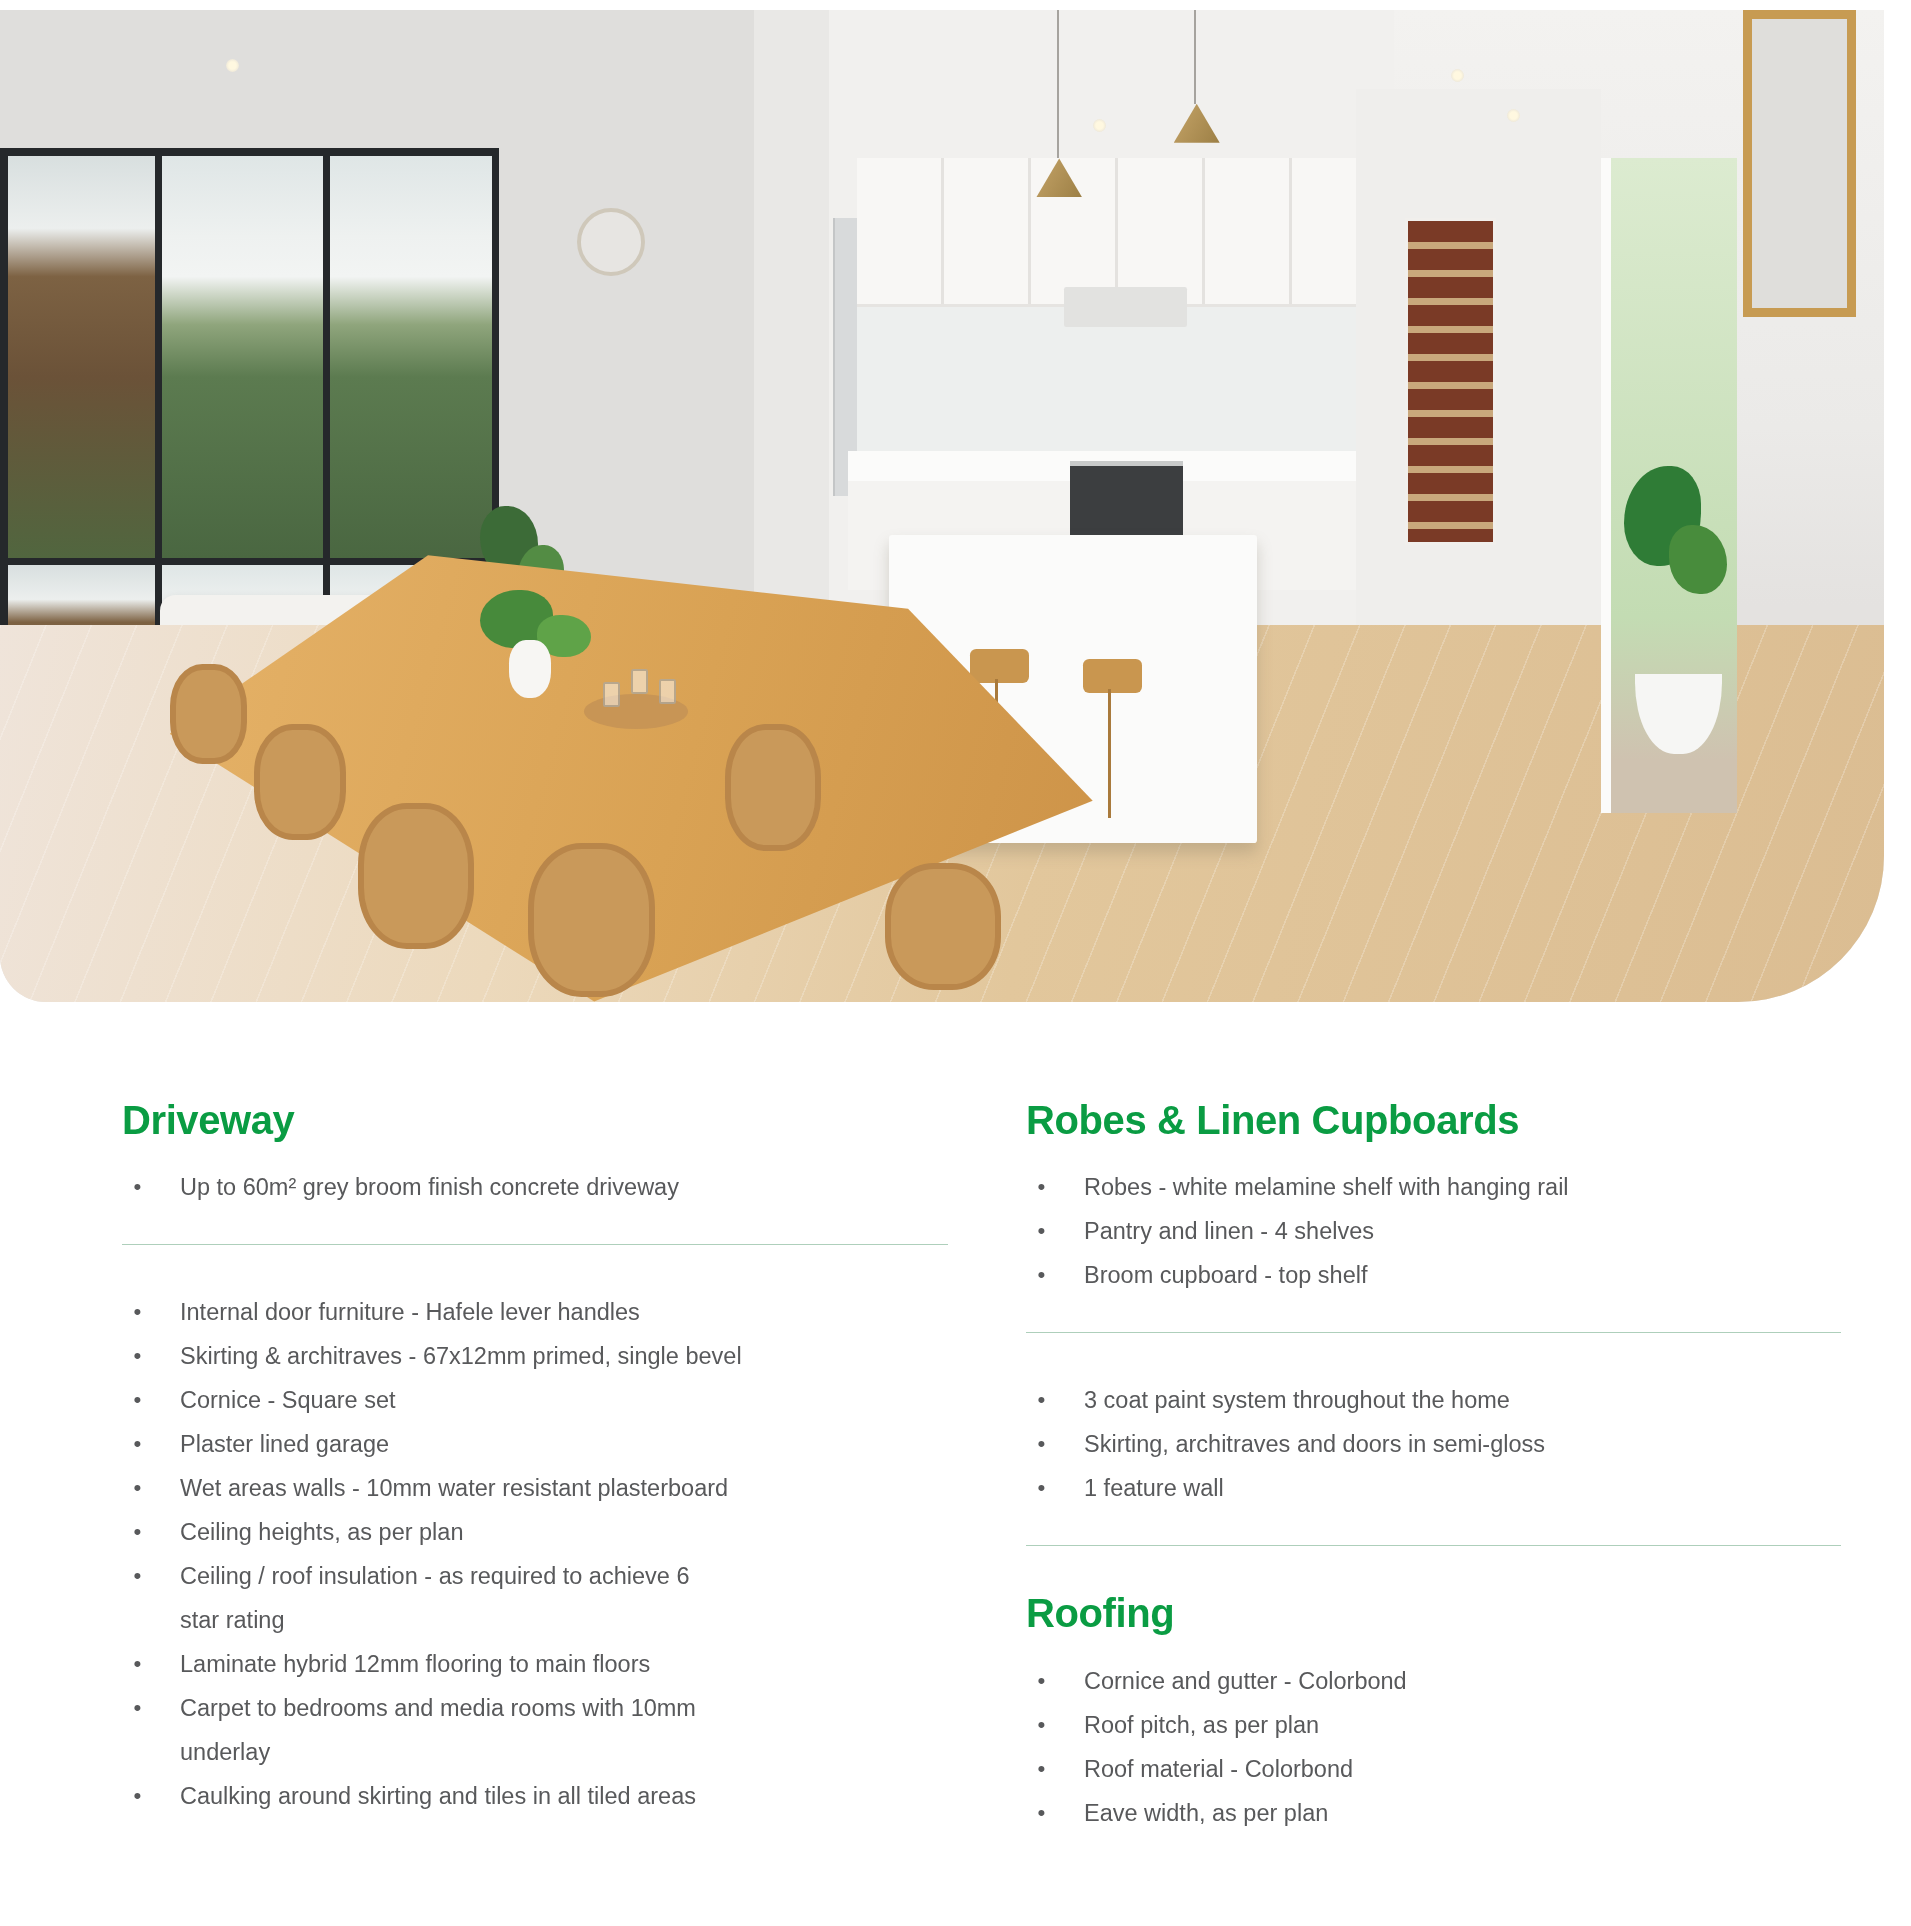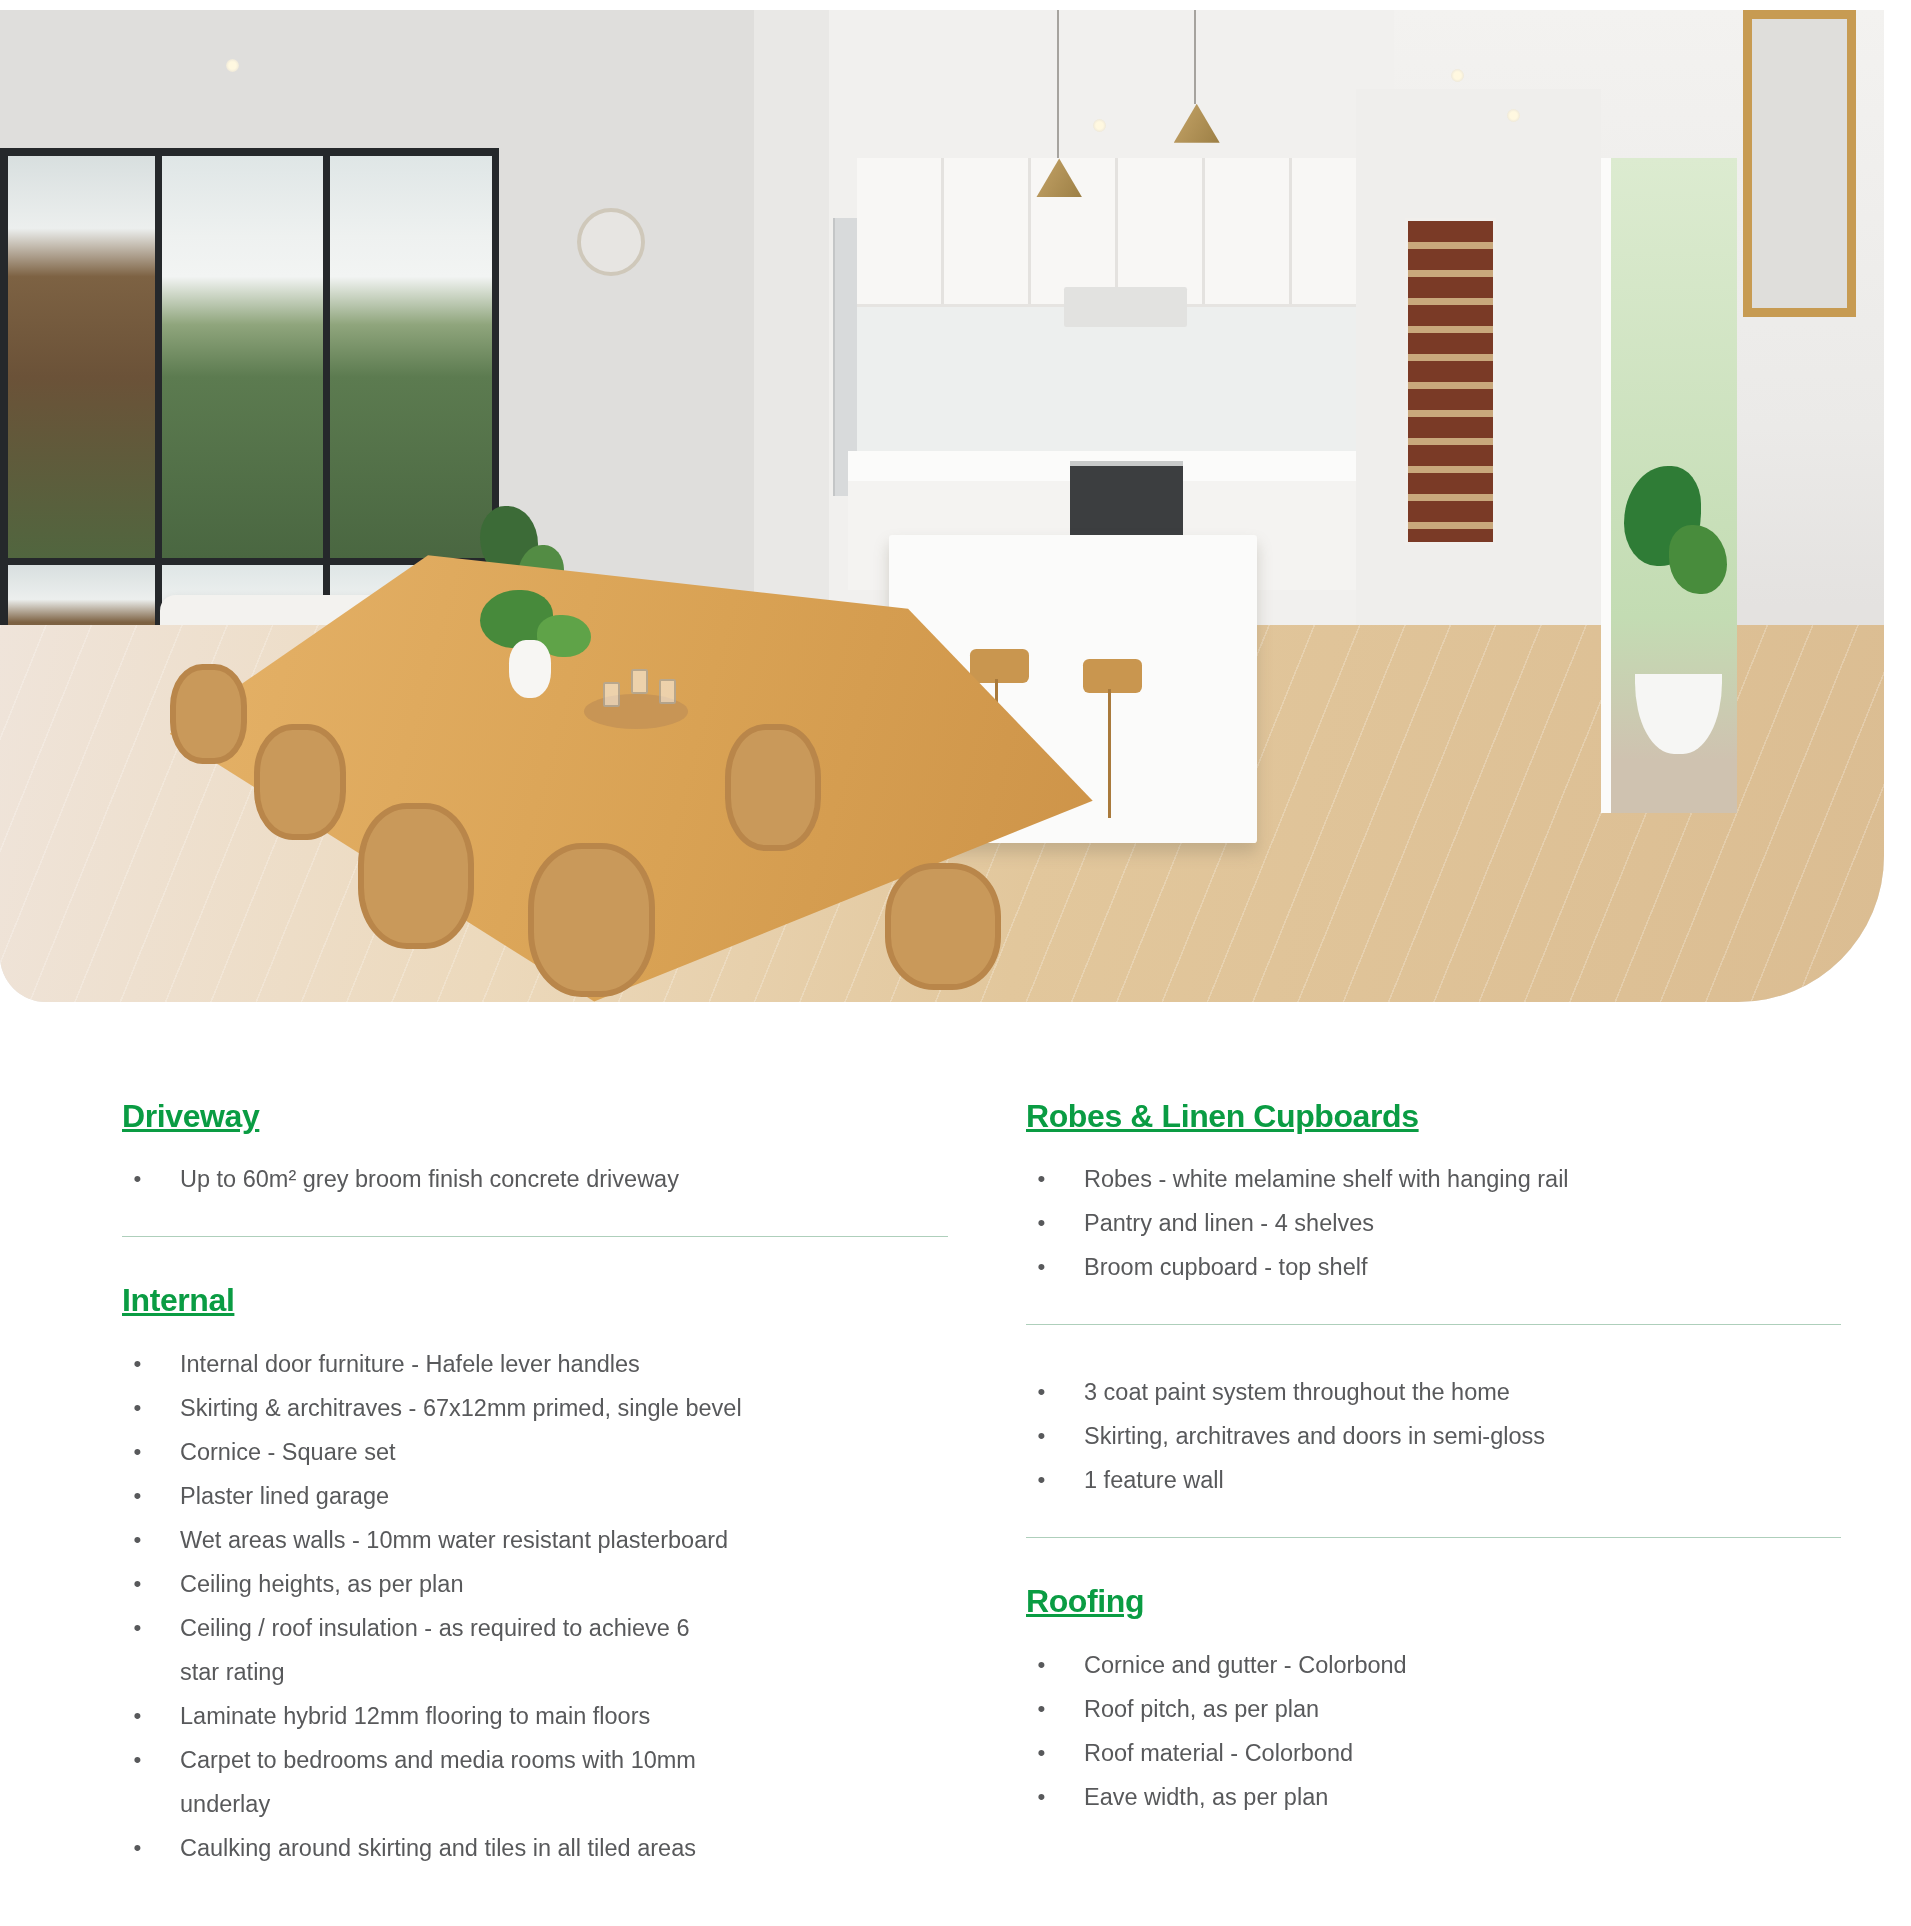--- a/index.html
+++ b/index.html
@@ -79,21 +79,21 @@
   .h-chair.c2{left:13.5%;top:72%;width:92px;height:116px;}
   .h-chair.c3{left:19%;top:80%;width:116px;height:146px;}
   .h-chair.c4{left:28%;top:84%;width:127px;height:154px;}
   .h-chair.c5{left:38.5%;top:72%;width:96px;height:127px;}
   .h-chair.c6{left:47%;top:86%;width:116px;height:127px;}
 
   
   .content{position:absolute;left:0;top:1002px;width:100%;padding:96px 70px 0 122px;display:flex;gap:50px;}
   .col-left{width:826px;flex:none;}
   .col-right{flex:1;margin-left:28px;}
-  .sec-title{font-size:32px;font-weight:700;color:var(--green);margin:0 0 22.3px;letter-spacing:-0.4px;text-decoration:underline;}
+  .sec-title{font-size:40px;font-weight:700;color:var(--green);margin:0 0 22.3px;letter-spacing:-0.4px;}
   section{margin:0;}
   ul.inc{list-style:none;margin:0;padding:0;}
   ul.inc li{position:relative;padding-left:58px;font-size:23.5px;line-height:44px;color:var(--ink);white-space:pre-line;}
   ul.inc li::before{content:"\2022";position:absolute;left:11.6px;top:0;color:var(--ink);font-size:22.3px;}
   hr.section-div{border:none;border-top:1.5px solid var(--seam);margin:35px 0 45px;}
 </style>
 </head>
 <body>
 
 <div class="page">
@@ -163,21 +163,20 @@
   <div class="content">
     <div class="col-left">
   <section>
     <h2 class="sec-title">Driveway</h2>
     <ul class="inc">
             <li>Up to 60m² grey broom finish concrete driveway</li>
           </ul>
   </section>
 <hr class="section-div">
   <section>
-    <h2 class="sec-title">Internal</h2>
     <ul class="inc">
             <li>Internal door furniture - Hafele lever handles</li>
             <li>Skirting &amp; architraves - 67x12mm primed, single bevel</li>
             <li>Cornice - Square set</li>
             <li>Plaster lined garage</li>
             <li>Wet areas walls - 10mm water resistant plasterboard</li>
             <li>Ceiling heights, as per plan</li>
             <li>Ceiling / roof insulation - as required to achieve 6
 star rating</li>
             <li>Laminate hybrid 12mm flooring to main floors</li>

